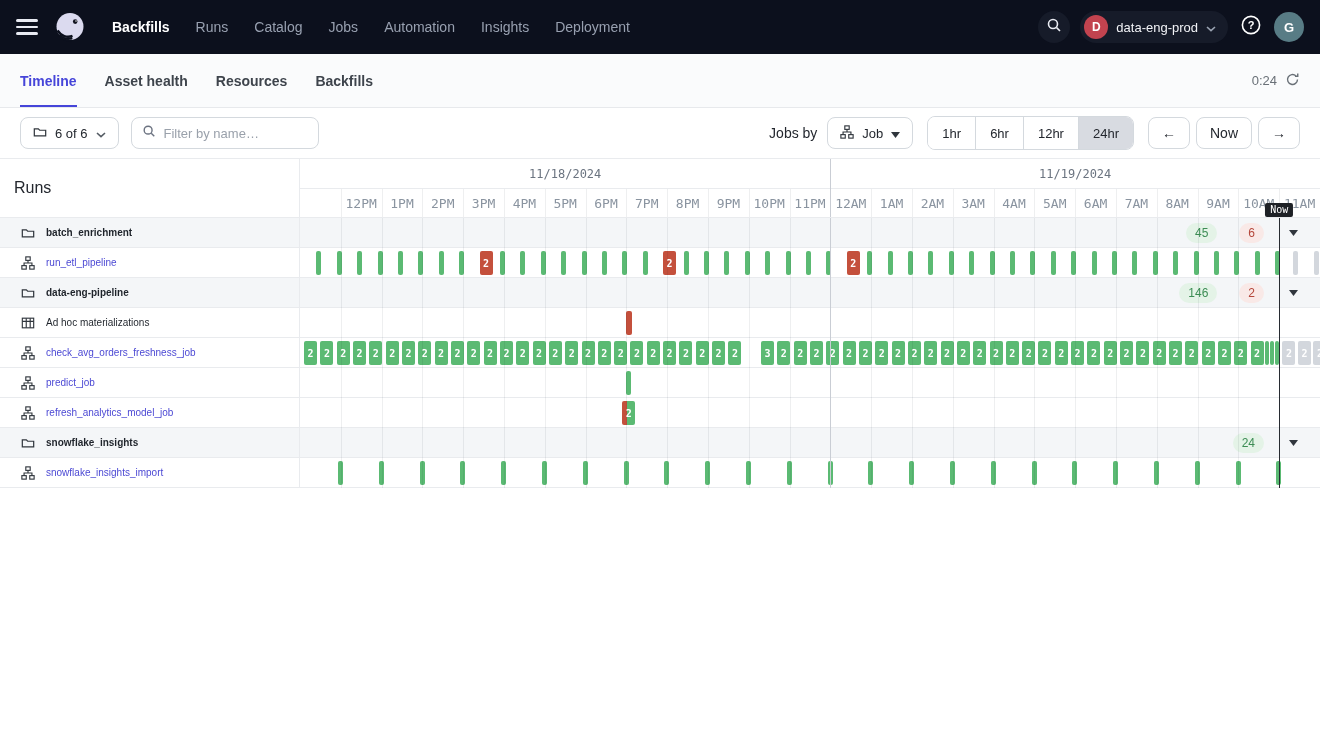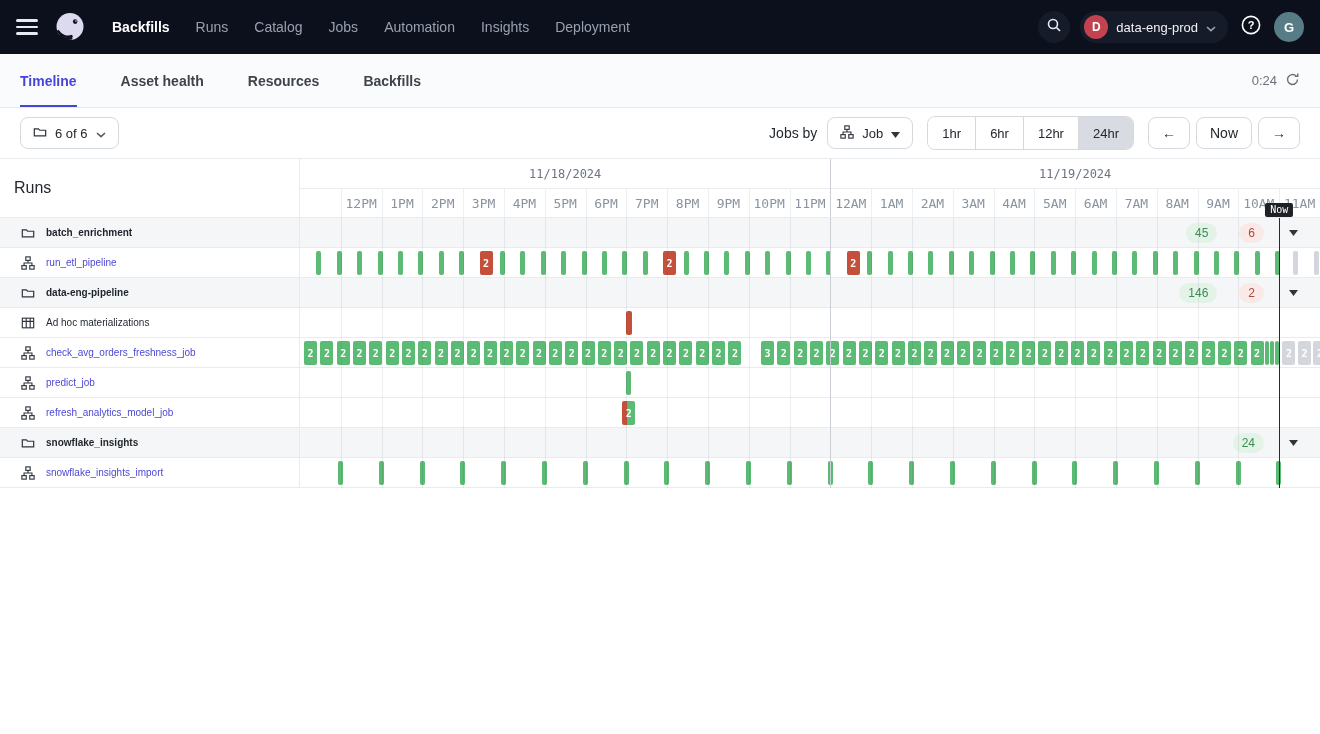--- a/index.html
+++ b/index.html
@@ -17,21 +17,21 @@
   .topnav-right { margin-left:auto; display:flex; align-items:center; gap:10px; }
   .search-btn { width:32px; height:32px; border-radius:50%; background:#161B29; display:flex; align-items:center; justify-content:center; cursor:pointer; }
   .deploy-pill { height:32px; border-radius:16px; background:#161B29; display:flex; align-items:center; gap:8px; padding:0 12px 0 4px; cursor:pointer; }
   .deploy-badge { width:24px; height:24px; border-radius:50%; background:#C2434F; color:#fff; font-size:12px; font-weight:700; display:flex; align-items:center; justify-content:center; }
   .deploy-name { color:#F1F2F6; font-size:13px; }
   .help-btn { width:26px; height:26px; display:flex; align-items:center; justify-content:center; cursor:pointer; }
   .avatar { width:30px; height:30px; border-radius:50%; background:#587C85; color:#fff; font-size:13px; font-weight:700; display:flex; align-items:center; justify-content:center; cursor:pointer; }
 
   
   .tabbar { height:54px; background:#FAFBFC; border-bottom:1px solid #E7E9EC; display:flex; align-items:center; padding:0 20px; }
-  .tabs { display:flex; gap:44px; height:100%; }
+  .tabs { display:flex; gap:28px; height:100%; }
   .tab { height:100%; display:flex; align-items:center; font-size:14px; font-weight:600; color:#3E444C; border-bottom:2px solid transparent; padding-top:2px; cursor:pointer; }
   .tab.active { color:#4645D9; border-bottom-color:#4645D9; }
   .tabbar-right { margin-left:auto; display:flex; align-items:center; gap:8px; color:#697077; font-size:13px; }
 
   
   .toolbar { height:50px; display:flex; align-items:center; padding:0 20px; gap:12px; background:#fff; }
   .btn { height:32px; border:1px solid #D4D9DE; border-radius:8px; background:#fff; display:flex; align-items:center; gap:8px; padding:0 12px; font-size:13px; color:#23272E; cursor:pointer; white-space:nowrap; }
   .filter-box { height:32px; border:1px solid #D4D9DE; border-radius:8px; display:flex; align-items:center; gap:8px; padding:0 10px; width:188px; background:#fff; }
   .filter-box input { border:none; outline:none; font-size:13px; color:#23272E; width:100%; font-family:"Liberation Sans",sans-serif; background:transparent; }
   .filter-box input::placeholder { color:#9AA1AB; }
@@ -166,20 +166,29 @@
         <svg width="14" height="14" viewBox="0 0 16 16" fill="none" stroke="#30363D" stroke-width="1.4">
             <path d="M1.5 12.5v-8h4.6l1.5 1.5h6.9v6.5z"></path>
           </svg>
       </span>
       <span>6 of 6</span>
       <span>
         <svg width="10" height="6" viewBox="0 0 10 6" fill="none" stroke="#555C64" stroke-width="1.6">
             <path d="M1 1l4 3.6L9 1"></path>
           </svg>
       </span>
+    </div>
+    <div class="filter-box">
+      <span>
+        <svg width="14" height="14" viewBox="0 0 16 16" fill="none" stroke="#6B7280" stroke-width="1.6">
+            <circle cx="7" cy="7" r="4.5"></circle>
+            <path d="M10.6 10.6L14 14"></path>
+          </svg>
+      </span>
+      <input type="text" placeholder="Filter by name…" style="">
     </div>
     <div class="toolbar-right">
       <div class="groupby">
         <span>Jobs by</span>
         <div class="btn">
           <span>
             <svg width="14" height="14" viewBox="0 0 16 16" fill="none" stroke="#30363D" stroke-width="1.3">
                 <rect x="5.5" y="1" width="5" height="4"></rect>
                 <rect x="1" y="11" width="5" height="4"></rect>
                 <rect x="10" y="11" width="5" height="4"></rect>

